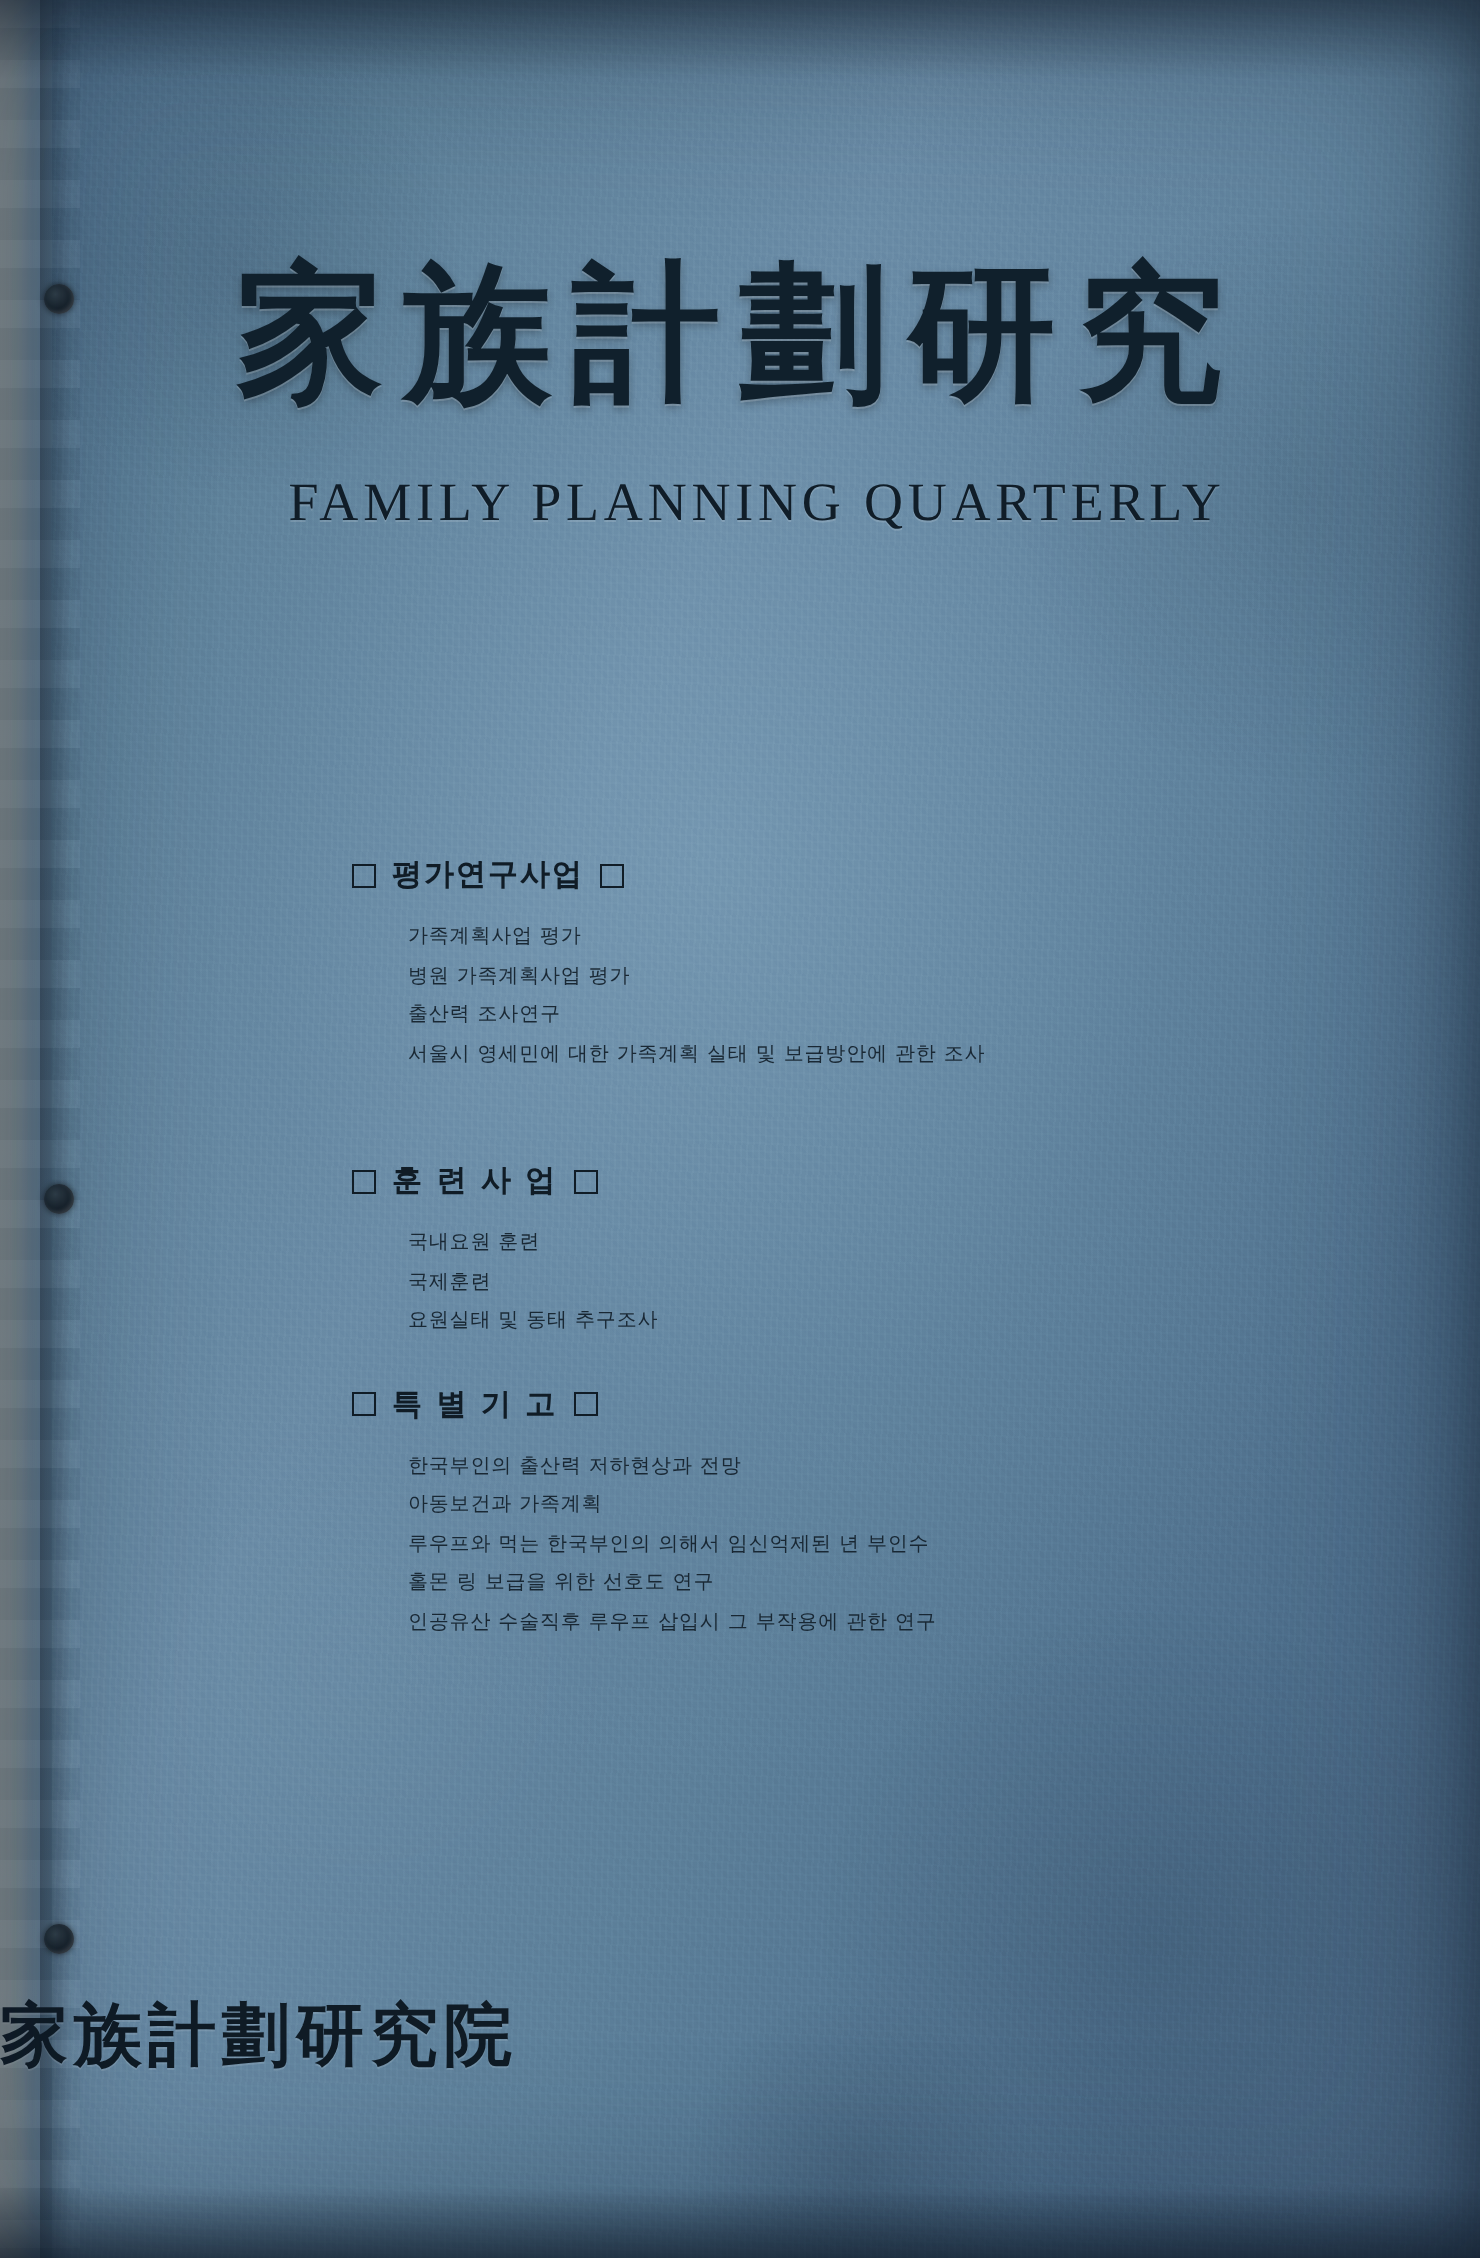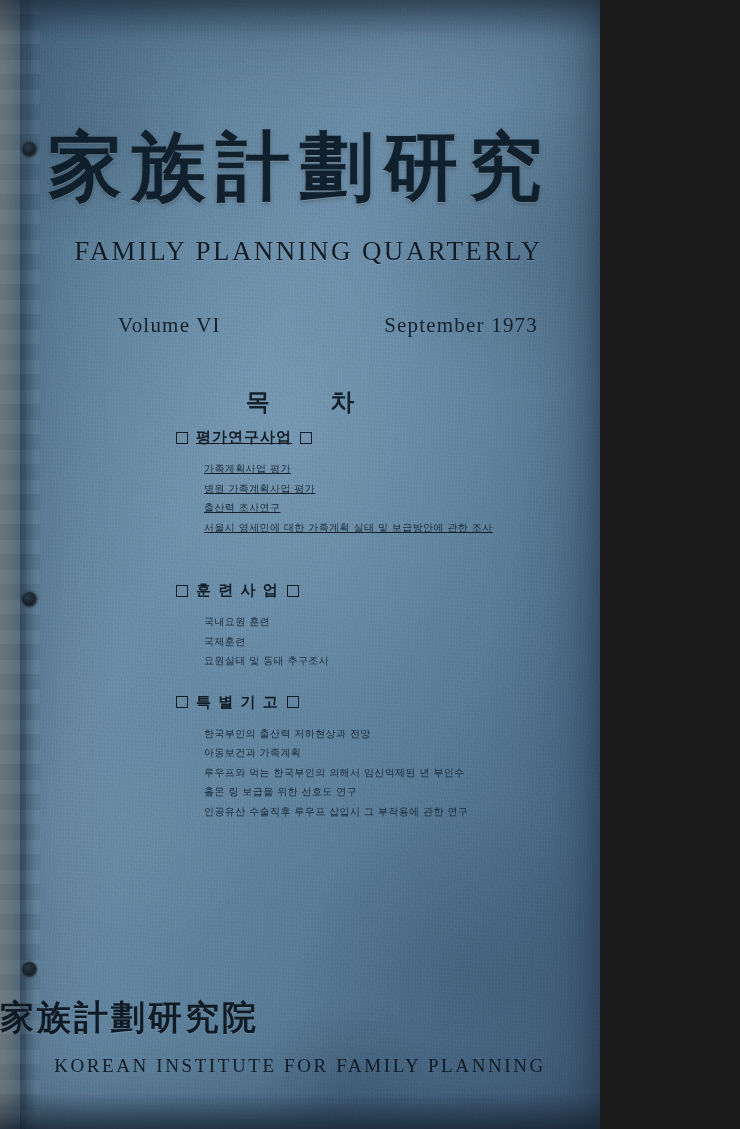--- a/index.html
+++ b/index.html
@@ -5,21 +5,21 @@
   html, body {
     margin: 0;
     padding: 0;
     background: #1b1b1b;
   }
   body {
     font-family: "Liberation Serif", serif;
   }
   .page {
     position: relative;
-    width: 600px;
+    width: 740px;
     height: 1129px;
     overflow: hidden;
     background: #0ea5e9;
   }
 
   
   .cover {
     position: absolute;
     inset: 0;
     background:
@@ -190,21 +190,21 @@
   }
   .entry {
     font-family: "DejaVu Sans", "Liberation Sans", sans-serif;
     font-size: 10px;
     line-height: 19.5px;
     letter-spacing: .4px;
     color: #14212c;
     white-space: nowrap;
     opacity: .93;
   }
-  .section.s1 { margin-bottom: 22px; text-decoration: underline; }
+  .section.s1 { margin-bottom: 22px; }
   .section.s2 { margin-bottom: 22px; margin-top: 44px; }
 
   .publisher-hanja {
     position: absolute;
     bottom: 88px;
     left: 0; right: 0;
     text-align: left;
     font-family: Liberation Serif, serif;
     font-size: 34px;
     font-weight: 700;
@@ -240,26 +240,21 @@
   <div class="punch p1"></div>
   <div class="punch p2"></div>
   <div class="punch p3"></div>
 
   <div class="content">
 
     <div class="hanja-title">家族計劃研究</div>
 
     <div class="eng-title">FAMILY PLANNING QUARTERLY</div>
 
-    <div class="issue-row">
-      <span>Volume VI</span>
-      <span>September 1973</span>
-    </div>
-
-    <div class="toc-heading">목      차</div>
+
 
     <div class="toc">
 
       <div class="section s1">
         <div class="section-title">
           <span class="sq"></span>
           <span>평가연구사업</span>
           <span class="sq"></span>
         </div>
         <div class="entries">
@@ -295,20 +290,19 @@
           <div class="entry">루우프와 먹는 한국부인의 의해서 임신억제된 년 부인수</div>
           <div class="entry">홀몬 링 보급을 위한 선호도 연구</div>
           <div class="entry">인공유산 수술직후 루우프 삽입시 그 부작용에 관한 연구</div>
         </div>
       </div>
 
     </div>
 
     <div class="publisher-hanja">家族計劃研究院</div>
 
-    <div class="publisher-eng">KOREAN INSTITUTE FOR FAMILY PLANNING</div>
 
   </div>
 
   <div class="top-fade"></div>
   <div class="bottom-fade"></div>
   <div class="vignette"></div>
 </div>
 
 </body></html>

